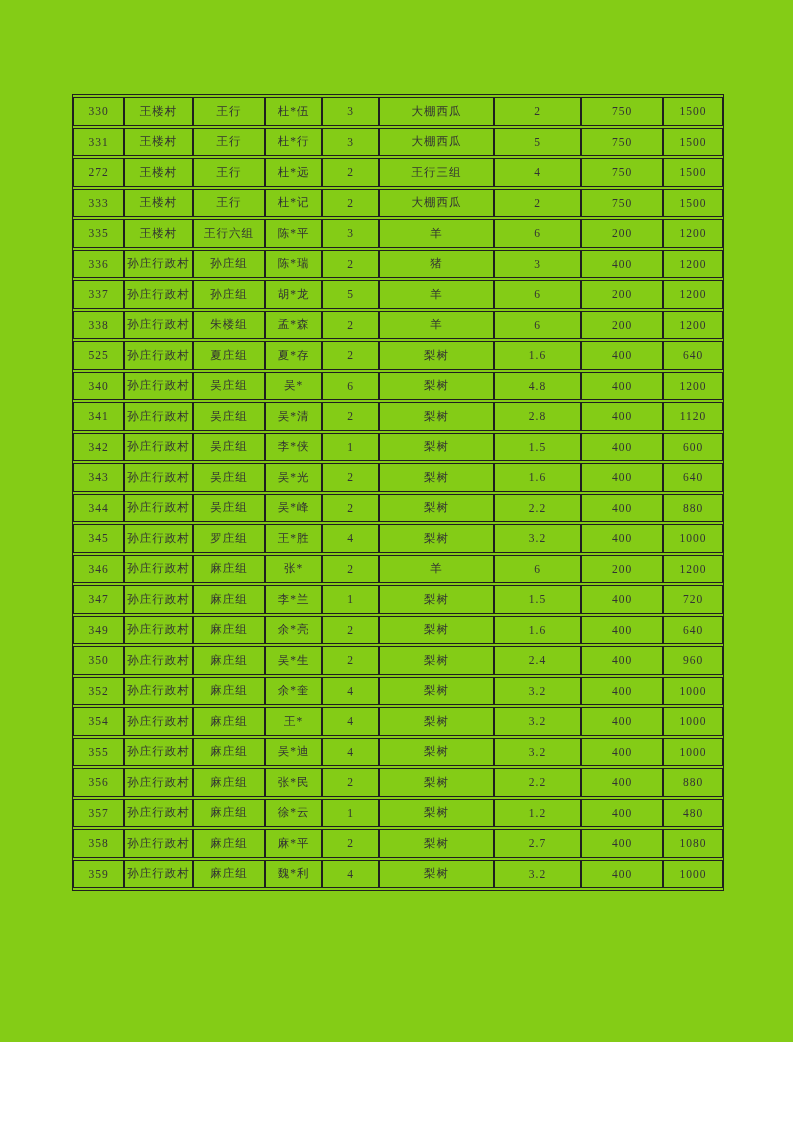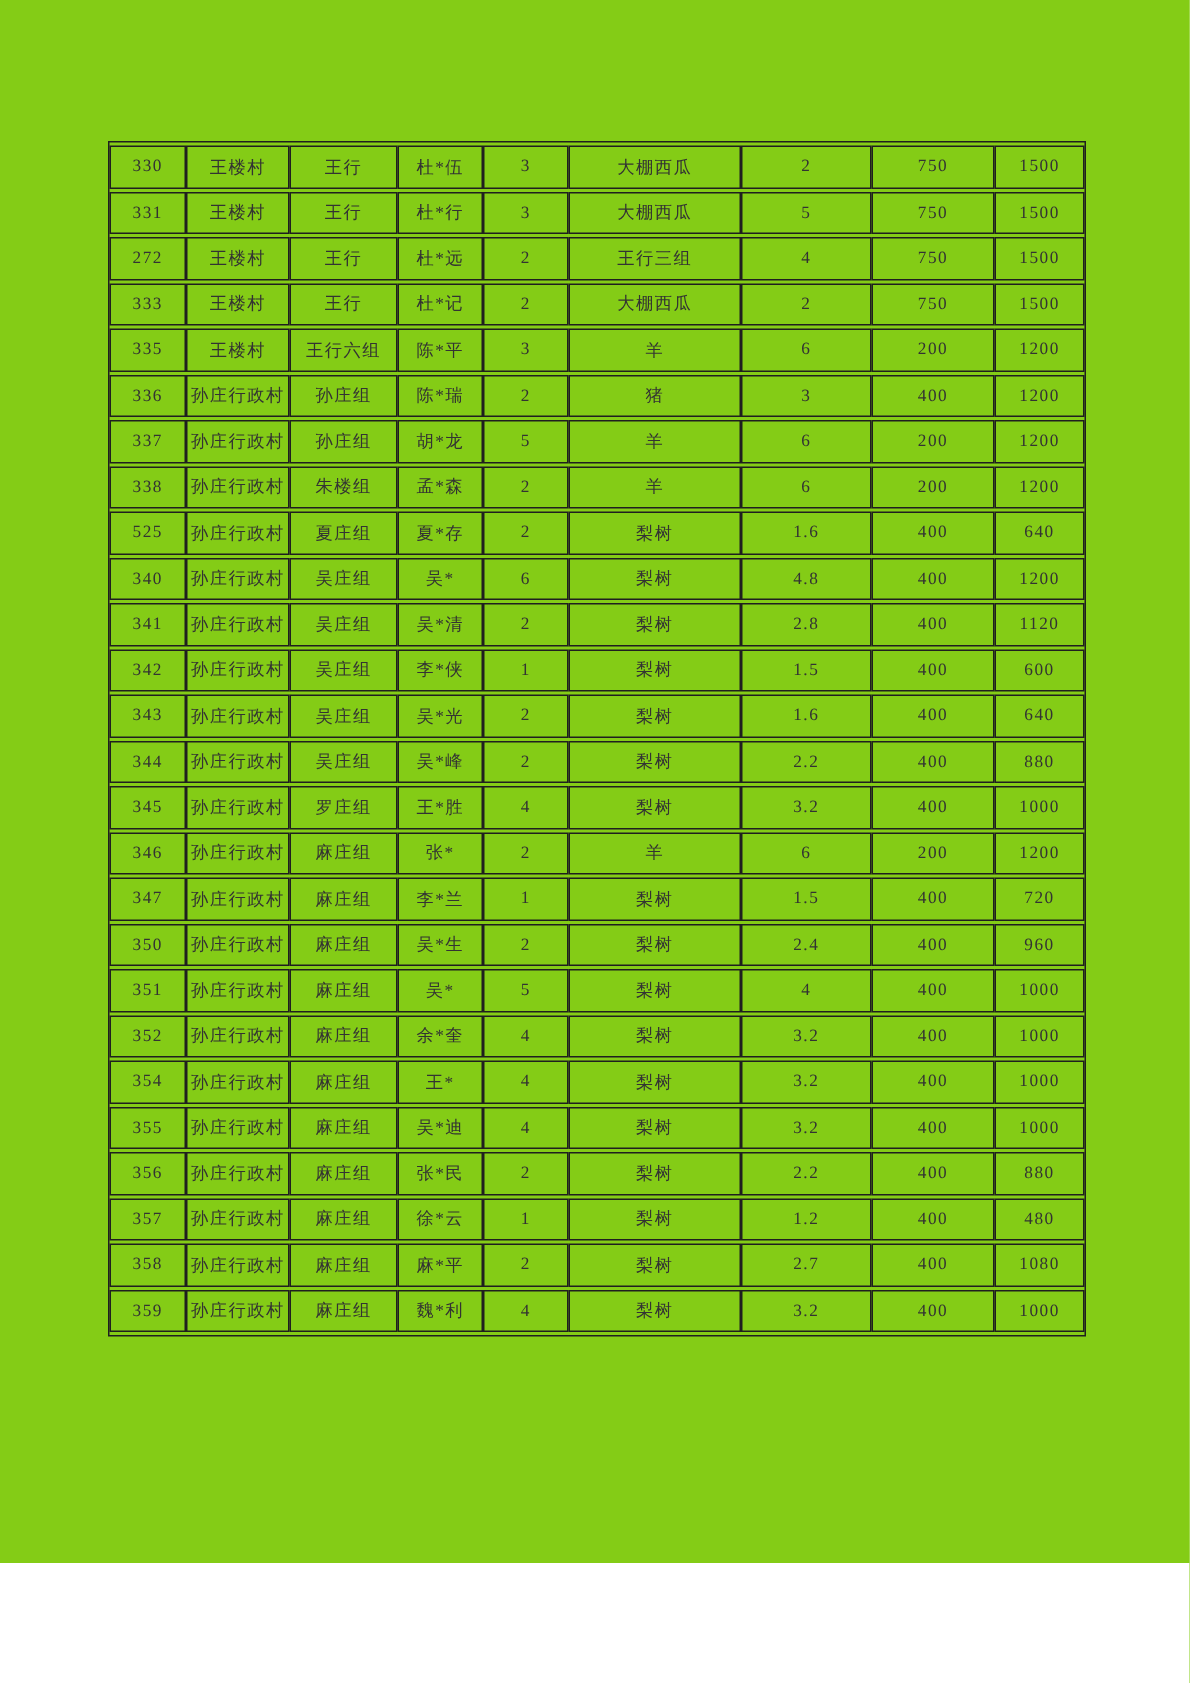--- a/index.html
+++ b/index.html
@@ -243,40 +243,40 @@
           <td>孙庄行政村</td>
           <td>麻庄组</td>
           <td>李*兰</td>
           <td>1</td>
           <td>梨树</td>
           <td>1.5</td>
           <td>400</td>
           <td>720</td>
         </tr>
         <tr>
+          <td>349</td>
+          <td>孙庄行政村</td>
+          <td>麻庄组</td>
+          <td>余*亮</td>
+          <td>2</td>
+          <td>梨树</td>
+          <td>1.6</td>
+          <td>400</td>
+          <td>640</td>
+        </tr>
+        <tr>
           <td>350</td>
           <td>孙庄行政村</td>
           <td>麻庄组</td>
           <td>吴*生</td>
           <td>2</td>
           <td>梨树</td>
           <td>2.4</td>
           <td>400</td>
           <td>960</td>
-        </tr>
-        <tr>
-          <td>351</td>
-          <td>孙庄行政村</td>
-          <td>麻庄组</td>
-          <td>吴*</td>
-          <td>5</td>
-          <td>梨树</td>
-          <td>4</td>
-          <td>400</td>
-          <td>1000</td>
         </tr>
         <tr>
           <td>352</td>
           <td>孙庄行政村</td>
           <td>麻庄组</td>
           <td>余*奎</td>
           <td>4</td>
           <td>梨树</td>
           <td>3.2</td>
           <td>400</td>

